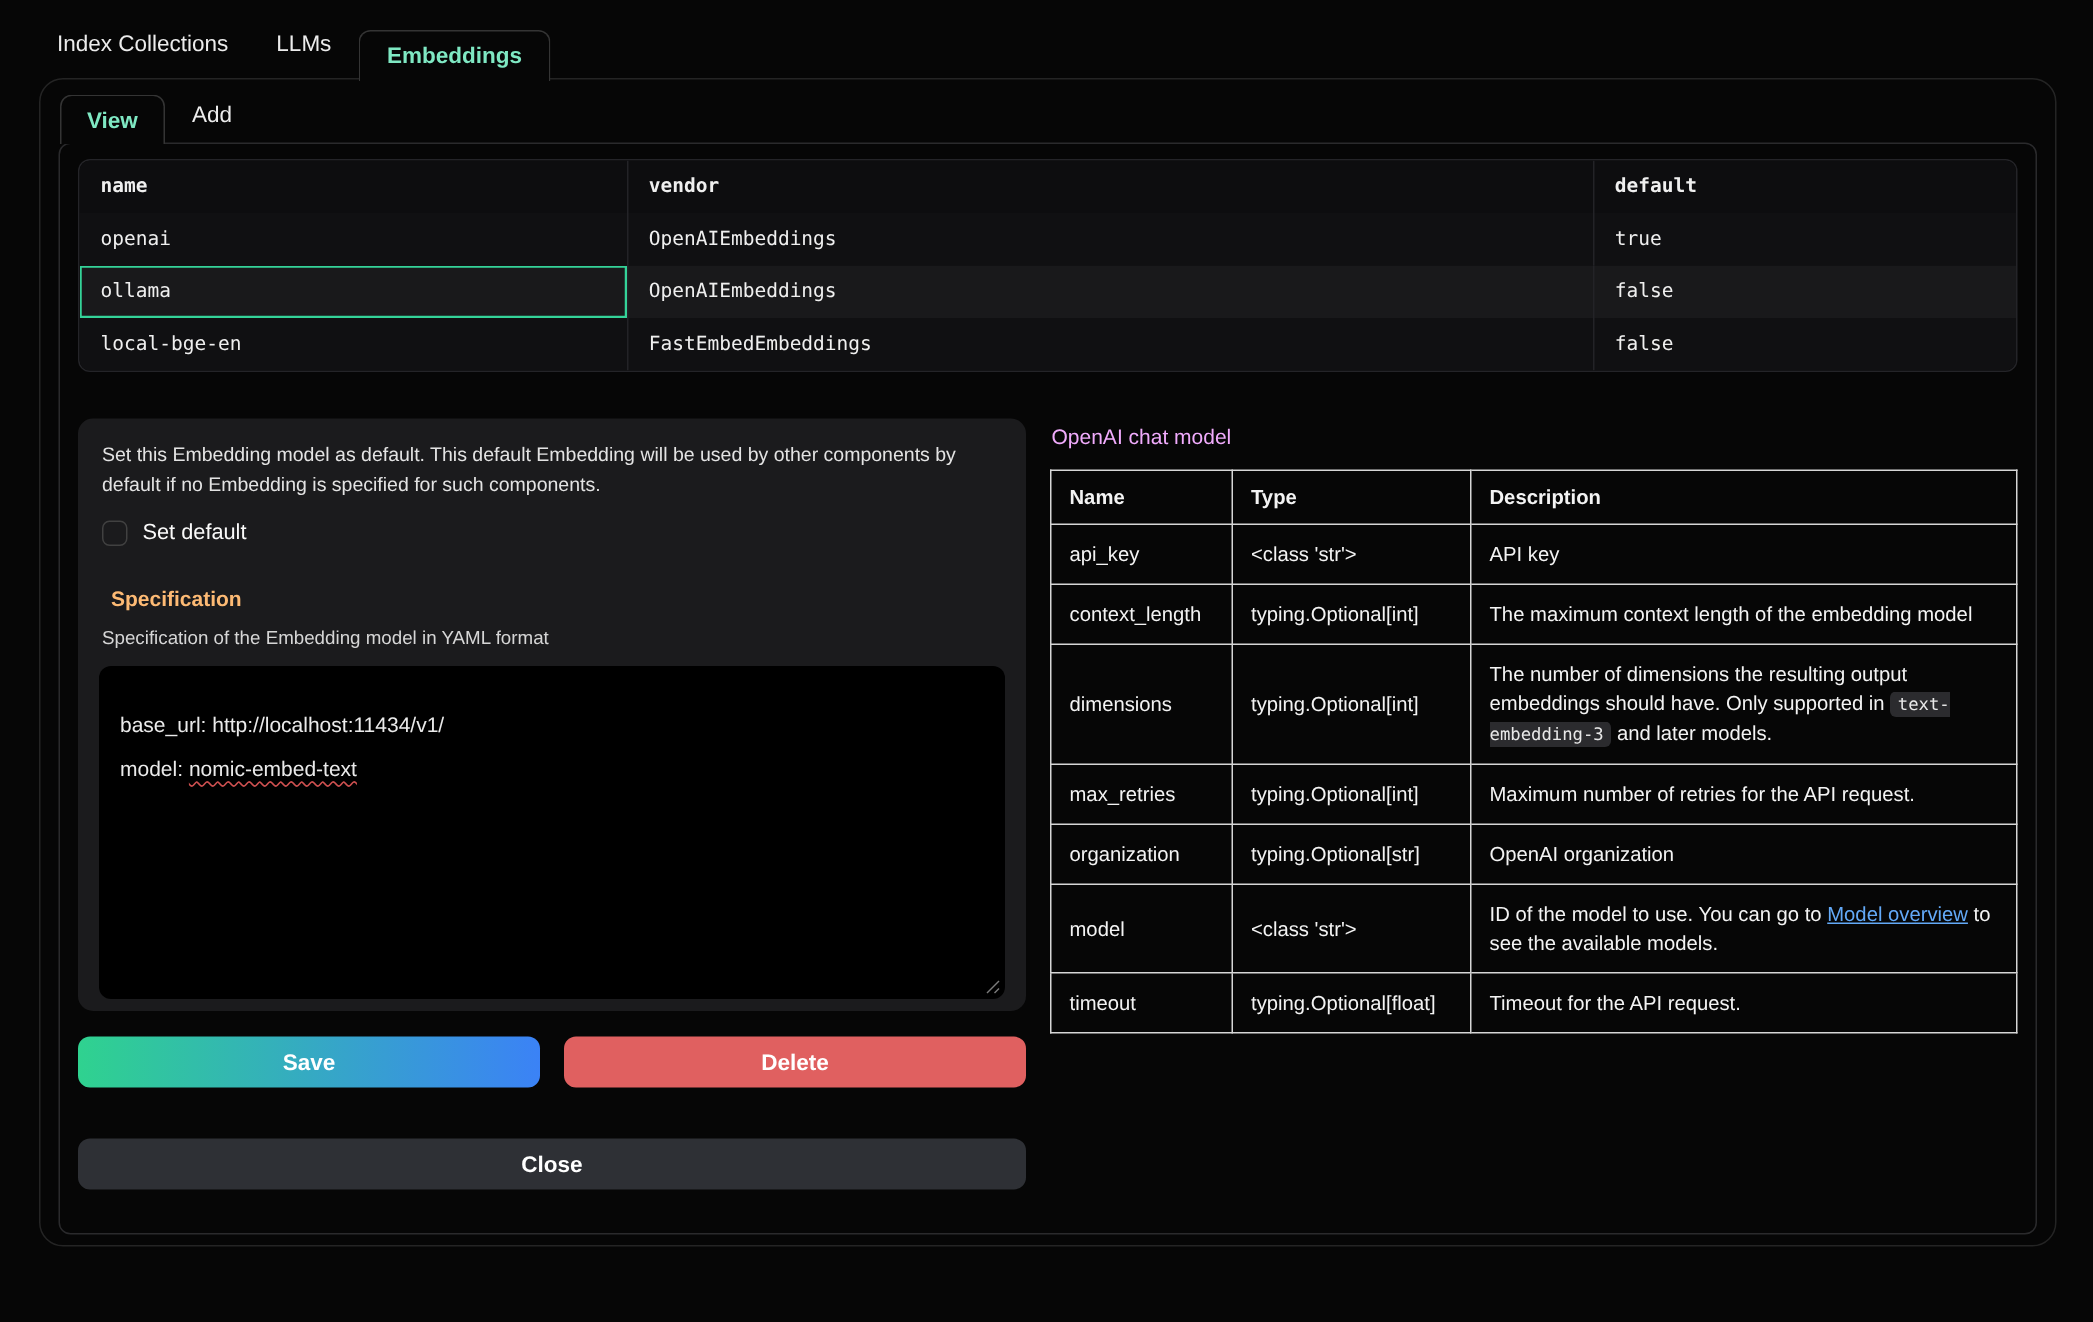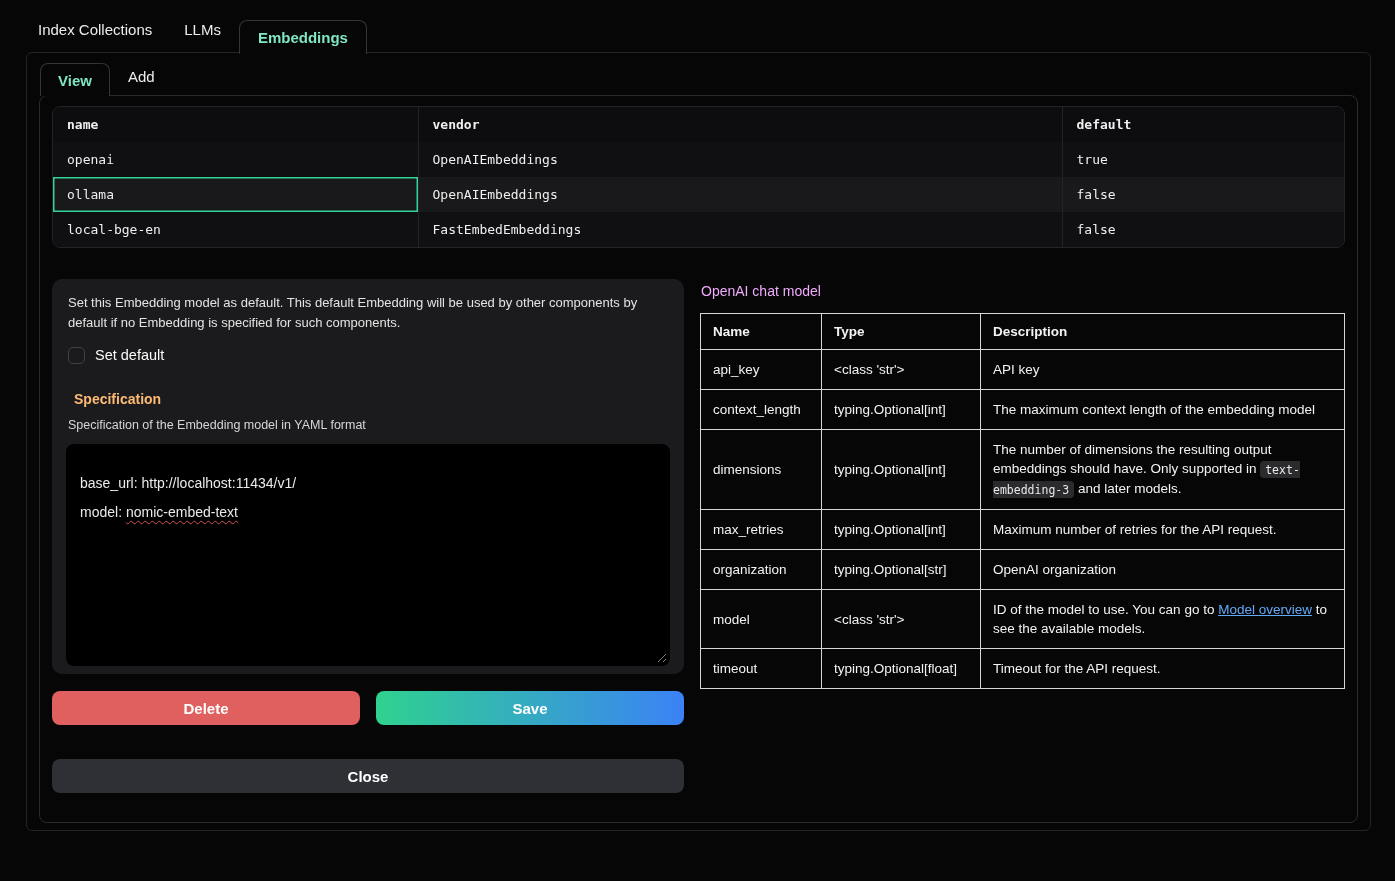--- a/index.html
+++ b/index.html
@@ -7,21 +7,21 @@
     font-family: "Liberation Sans", sans-serif; }
 
   
   .top-tabs { height: 53px; display: flex; align-items: flex-end; padding-left: 22px; position: relative; z-index: 3; }
   .tab { font-size: 15px; color: #ececec; padding: 0 16px 15px; cursor: default; }
   .tab.boxed { padding: 0 18px; height: 34px; display: flex; align-items: center;
     border: 1px solid #343434; border-bottom: none; border-radius: 8px 8px 0 0;
     background: #060606; margin-bottom: -1px; color: #7fe8c3; font-weight: 700; margin-left: 2px; }
 
   
-  .outer { margin: 0 24px 16px 26px; border: 1px solid #242424; border-radius: 6px; height: 779px; margin-top: -1px; position: relative; z-index: 1; }
+  .outer { margin: 0 24px 16px 26px; border: 1px solid #242424; border-radius: 16px; height: 779px; margin-top: -1px; position: relative; z-index: 1; }
 
   .sub-tabs { height: 42px; display: flex; align-items: flex-end; padding-left: 13px; position: relative; z-index: 3; }
   .subtab { font-size: 15px; color: #ececec; padding: 0 18px 10px; cursor: default; }
   .subtab.boxed { padding: 0 17px; height: 33px; display: flex; align-items: center;
     border: 1px solid #343434; border-bottom: none; border-radius: 8px 8px 0 0;
     background: #060606; margin-bottom: -1px; color: #7fe8c3; font-weight: 700; }
 
   .inner { margin: 0 12px 9px 12px; border: 1px solid #2a2a2c; border-radius: 8px;
     height: 728px; padding: 10px 12px 10px 12px; }
 
@@ -137,22 +137,22 @@
           <div class="yaml-editor" id="yaml-editor">
             <div>base_url: http://localhost:11434/v1/</div>
               <div>model: <span class="misspell">nomic-embed-text</span></div>
               <svg class="resize-handle" viewBox="0 0 11 11">
               <line x1="10" y1="2" x2="2" y2="10" stroke="#9a9a9a" stroke-width="1"></line>
               <line x1="10" y1="7" x2="7" y2="10" stroke="#9a9a9a" stroke-width="1"></line>
             </svg>
           </div>
         </div>
         <div class="btn-row">
+          <button class="btn btn-save">Save</button>
           <button class="btn btn-delete">Delete</button>
-          <button class="btn btn-save">Save</button>
         </div>
         <button class="btn btn-close">Close</button>
       </div>
 
       <div class="right-col">
         <div class="right-title">OpenAI chat model</div>
         <table class="model">
           <colgroup>
               <col class="m-name">
               <col class="m-type">

